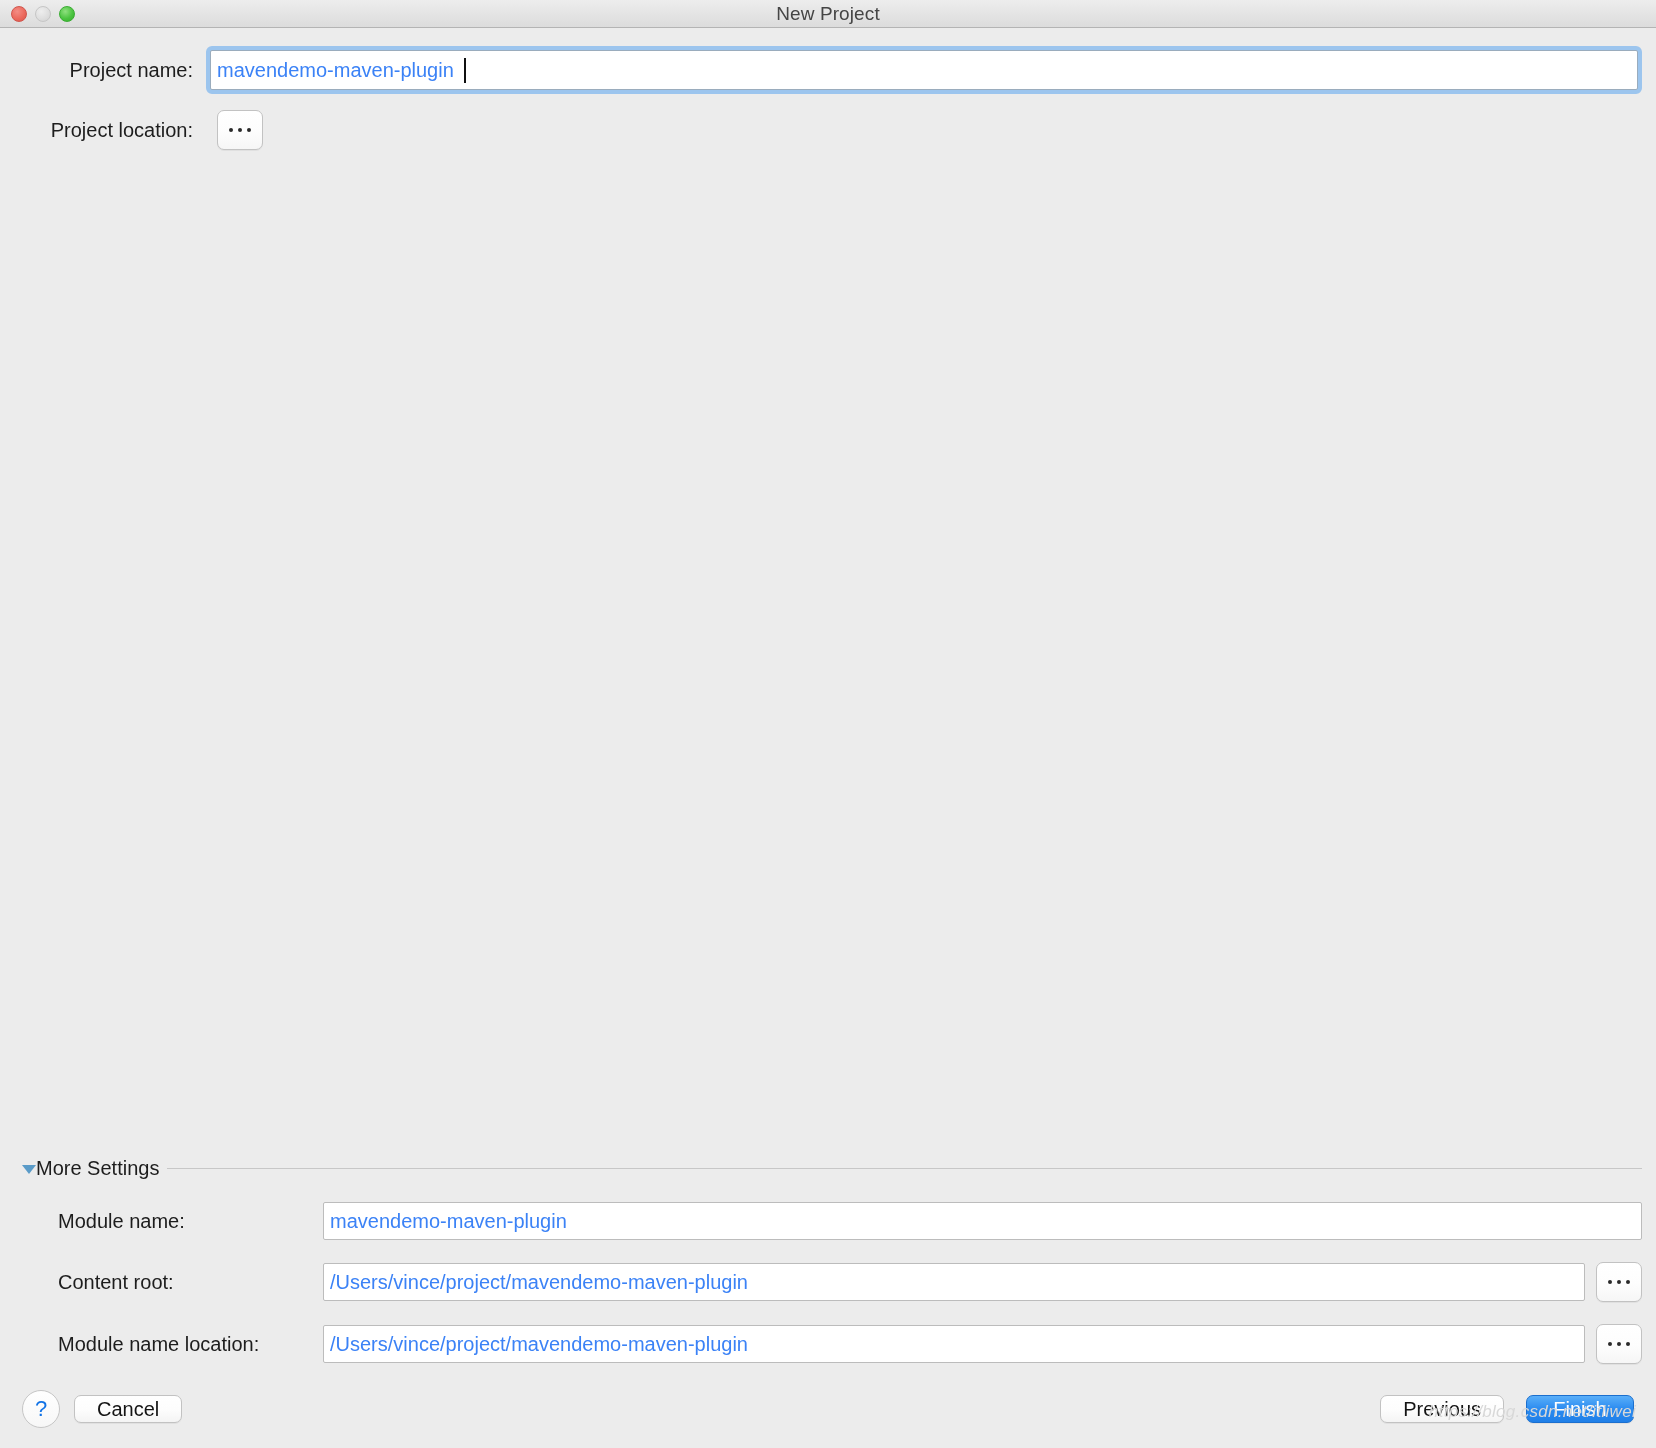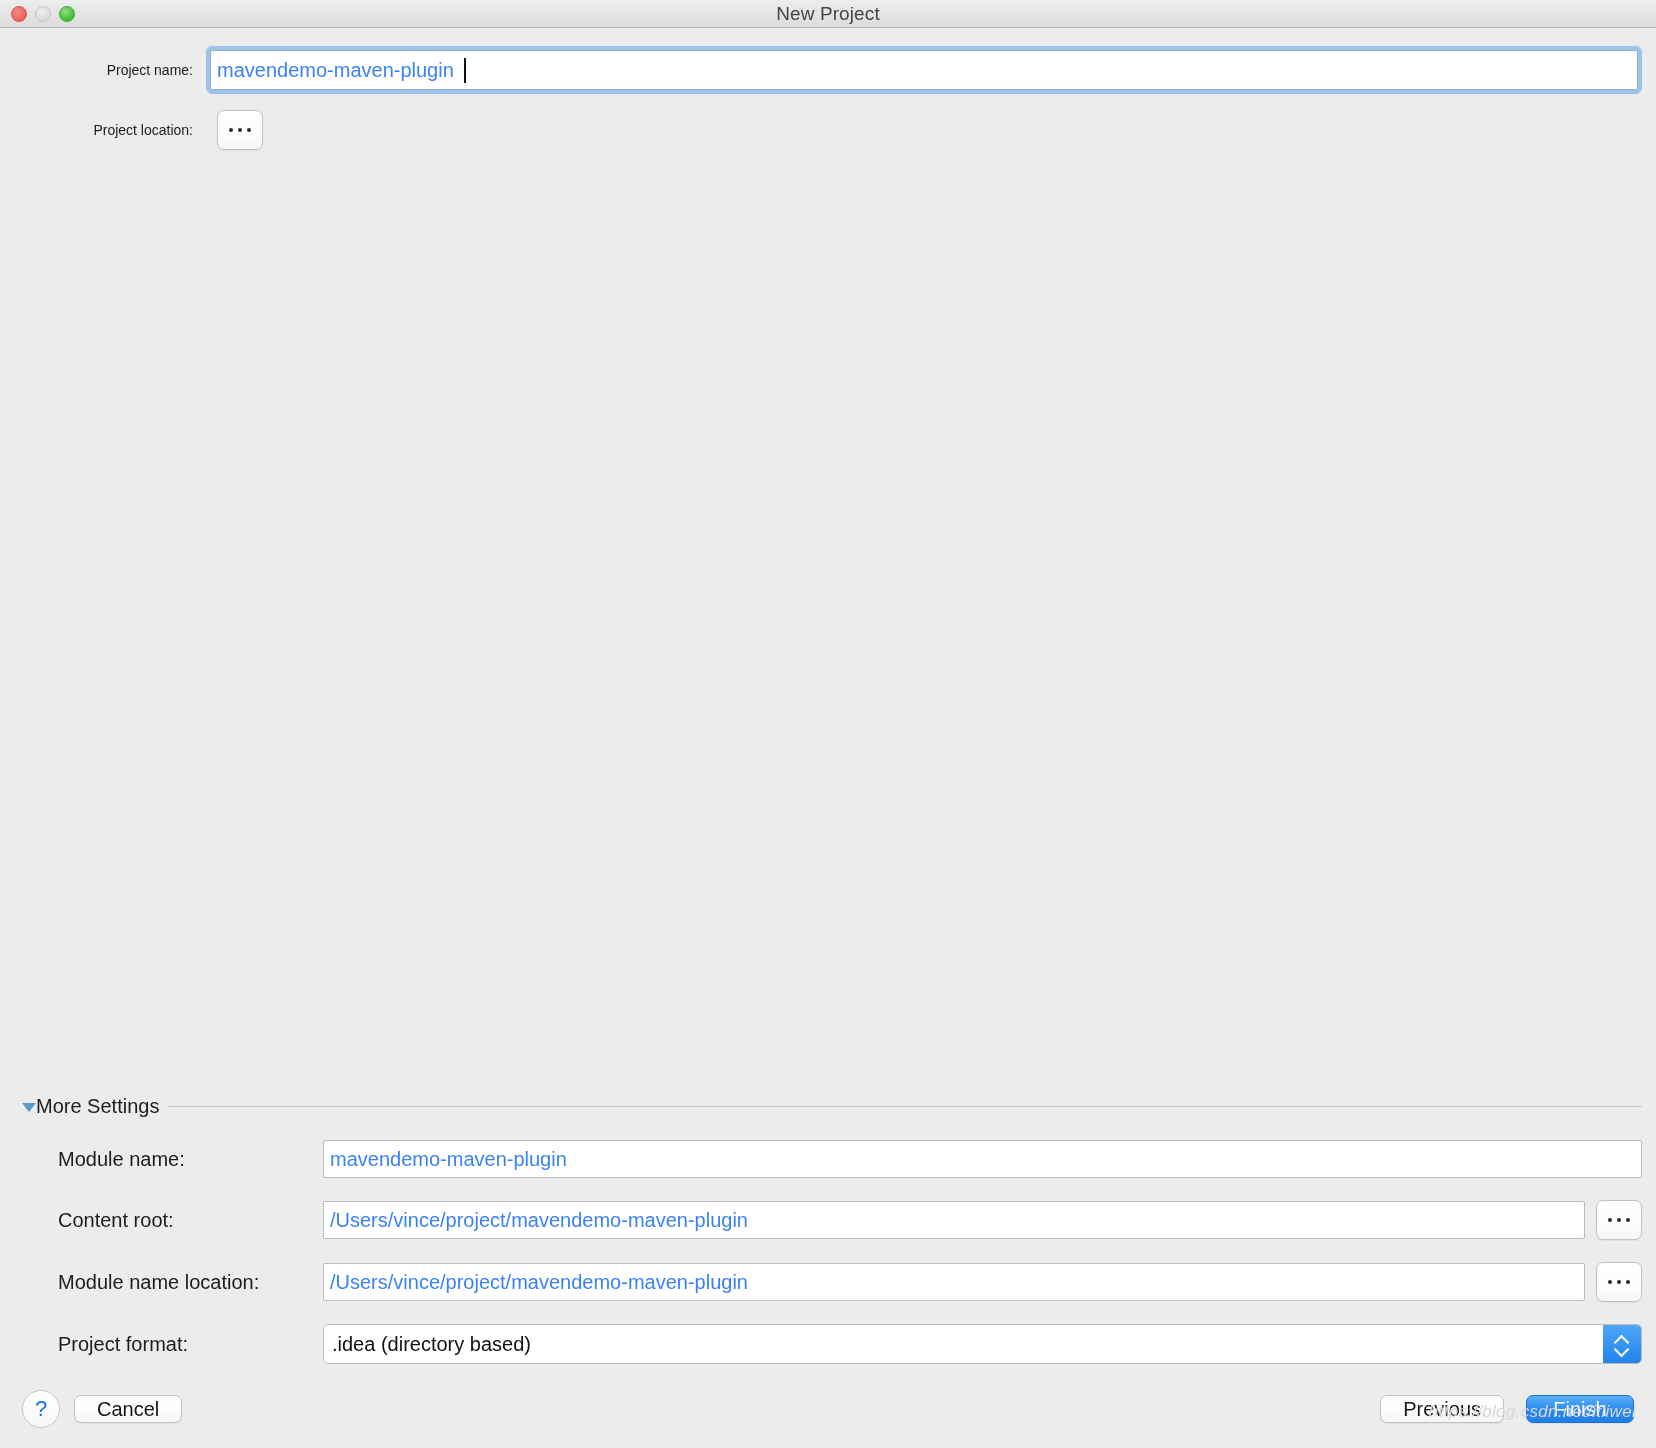--- a/index.html
+++ b/index.html
@@ -81,21 +81,21 @@
     padding: 18px 14px 0 14px;
   }
   .field-row {
     display: flex;
     align-items: center;
     margin-bottom: 16px;
   }
   .field-row:last-child { margin-bottom: 0; }
 
   .lbl-top {
-    font-size: 14px;
+    font-size: 20px;
     color: #1d1d1d;
     text-align: right;
     flex: 0 0 auto;
     padding-right: 13px;
     white-space: nowrap;
   }
   .lbl-name   { width: 192px; }
   .lbl-loc    { width: 192px; }
 
   .txt {
@@ -409,30 +409,20 @@
         <div class="ms-row">
           <div class="lbl-ms">Module name location:</div>
           <input class="txt" type="text" value="/Users/vince/project/mavendemo-maven-plugin" style="">
           <div class="browse-btn">
             <span class="dot"></span>
             <span class="dot"></span>
             <span class="dot"></span>
           </div>
         </div>
 
-        <div class="ms-row">
-          <div class="lbl-ms">Project format:</div>
-          <div class="combo">
-            <div class="combo-val">.idea (directory based)</div>
-            <div class="stepper">
-              <span class="chev up"></span>
-              <span class="chev down"></span>
-            </div>
-          </div>
-        </div>
 
       </div>
     </div>
 
     <div class="footer">
       <div class="footer-left">
         <div class="help-btn">?</div>
         <button class="btn">Cancel</button>
       </div>
       <div class="footer-right">

